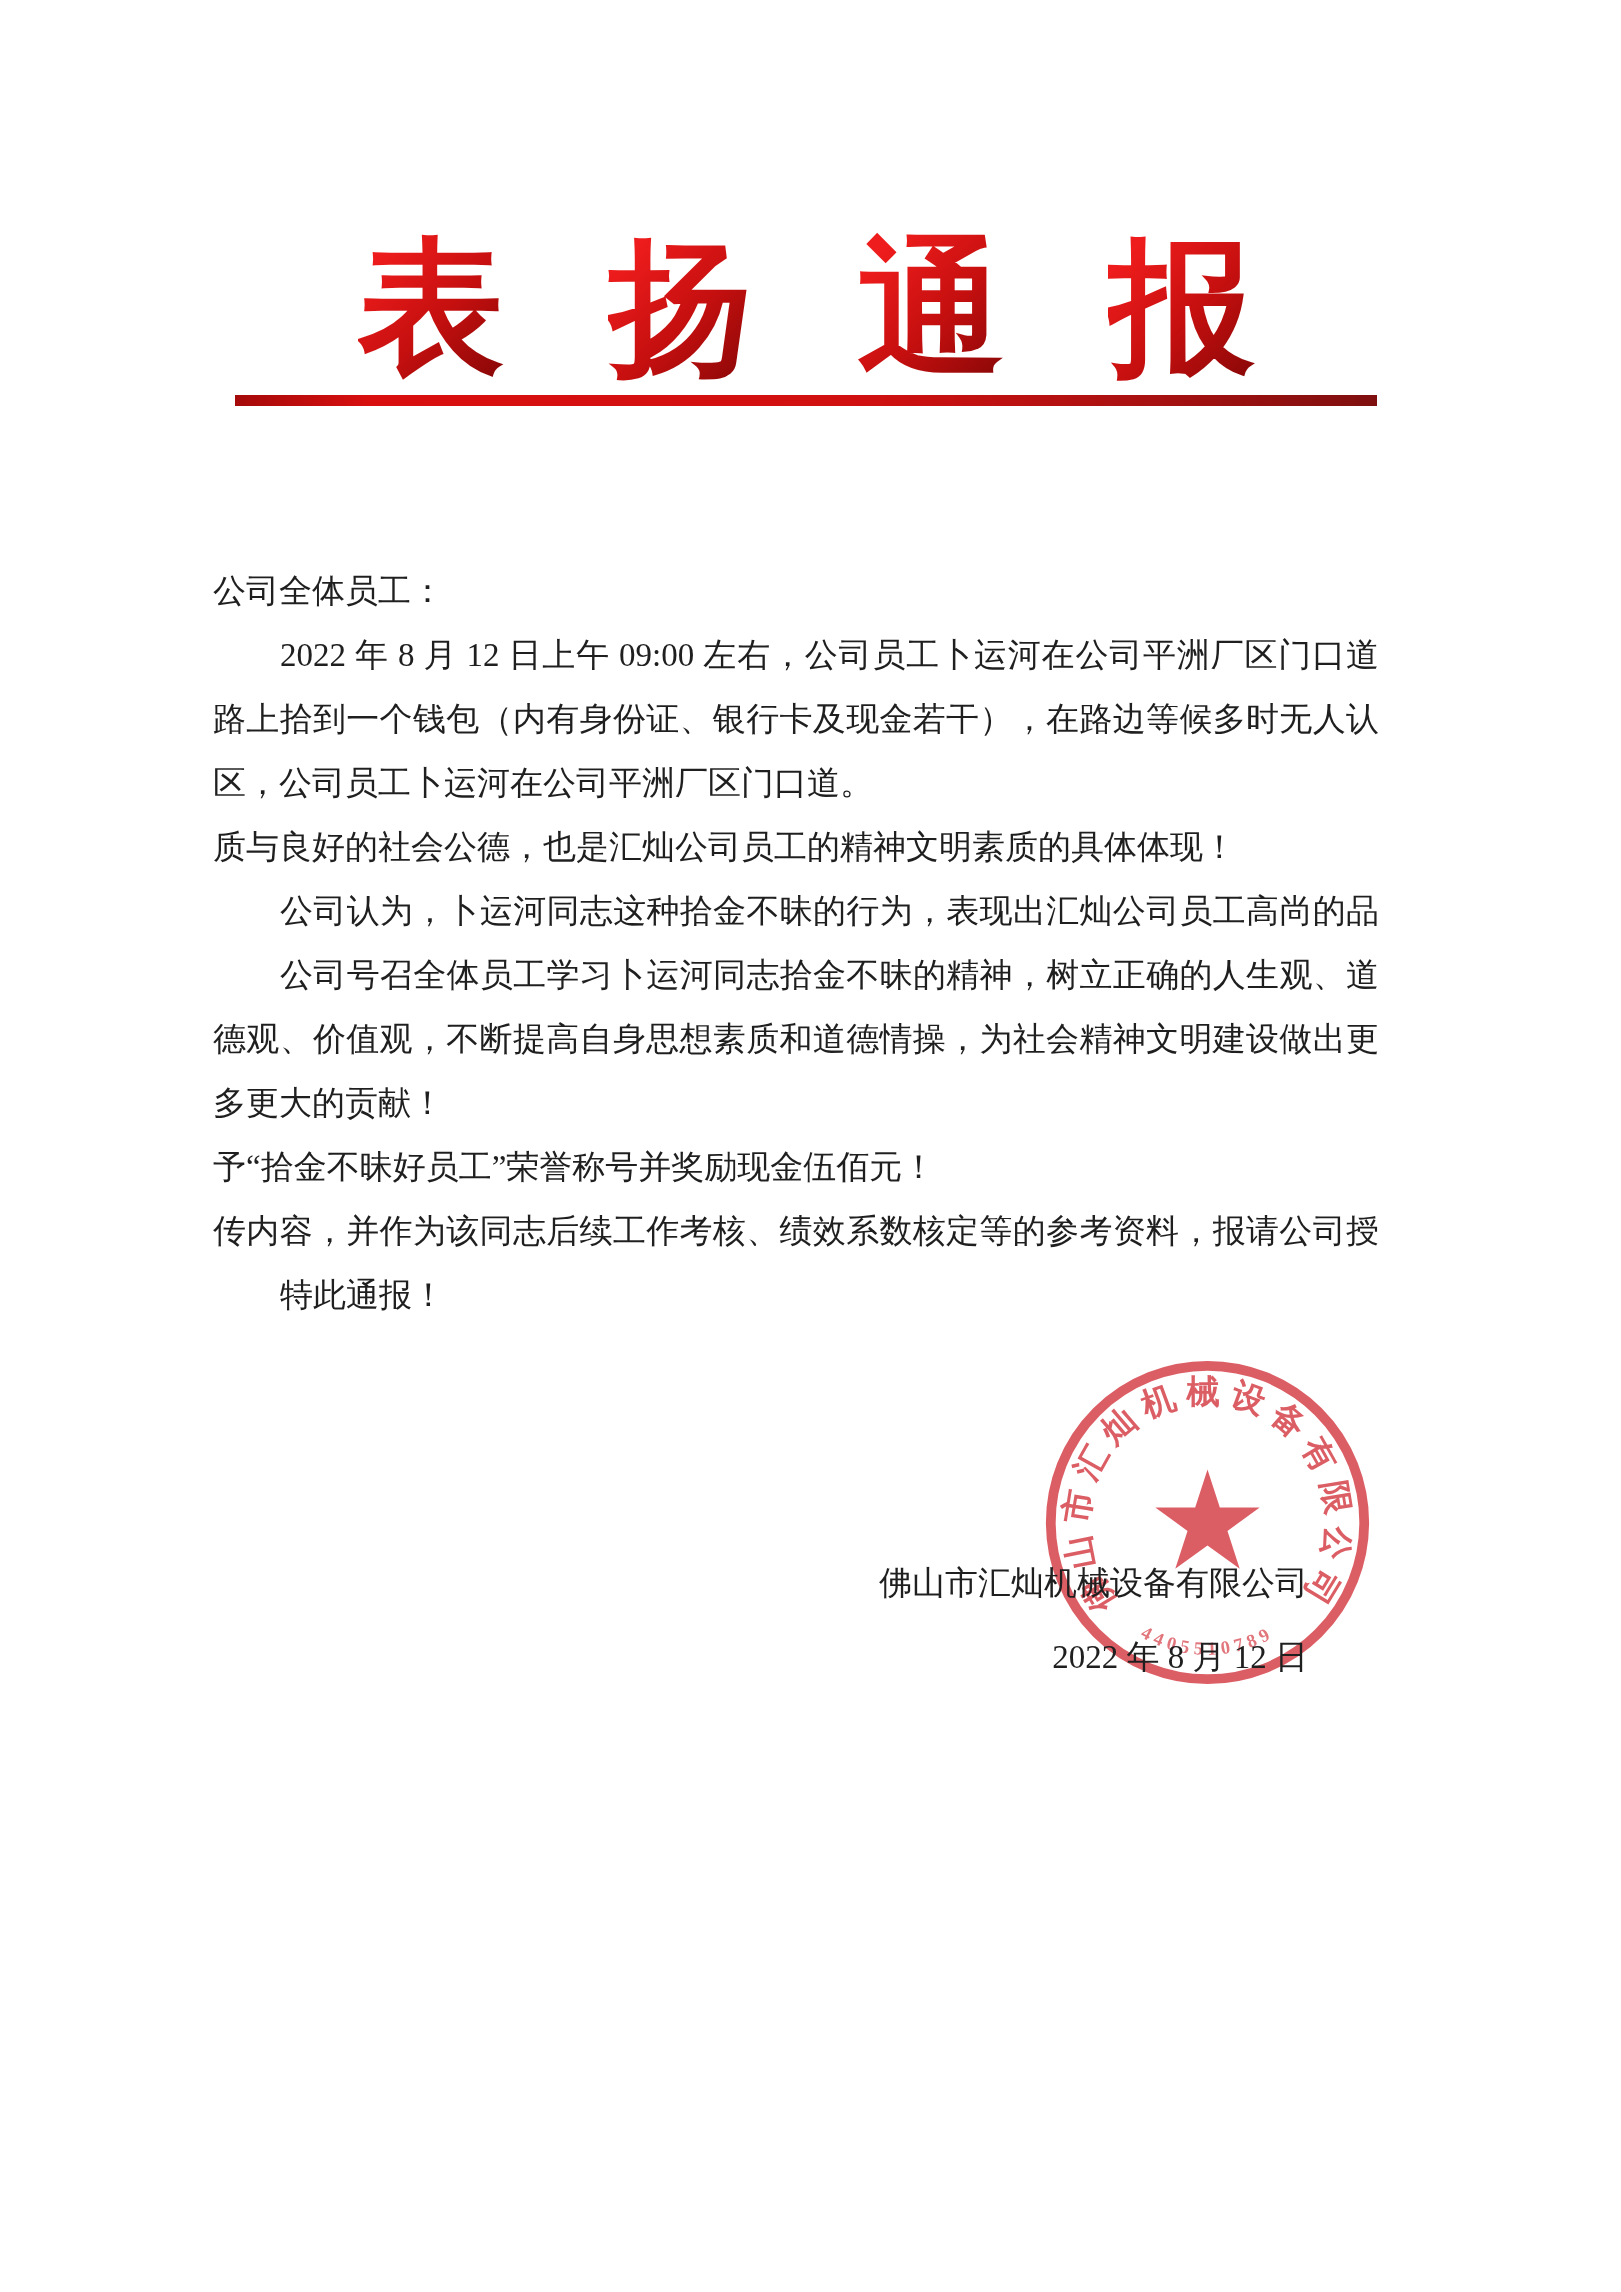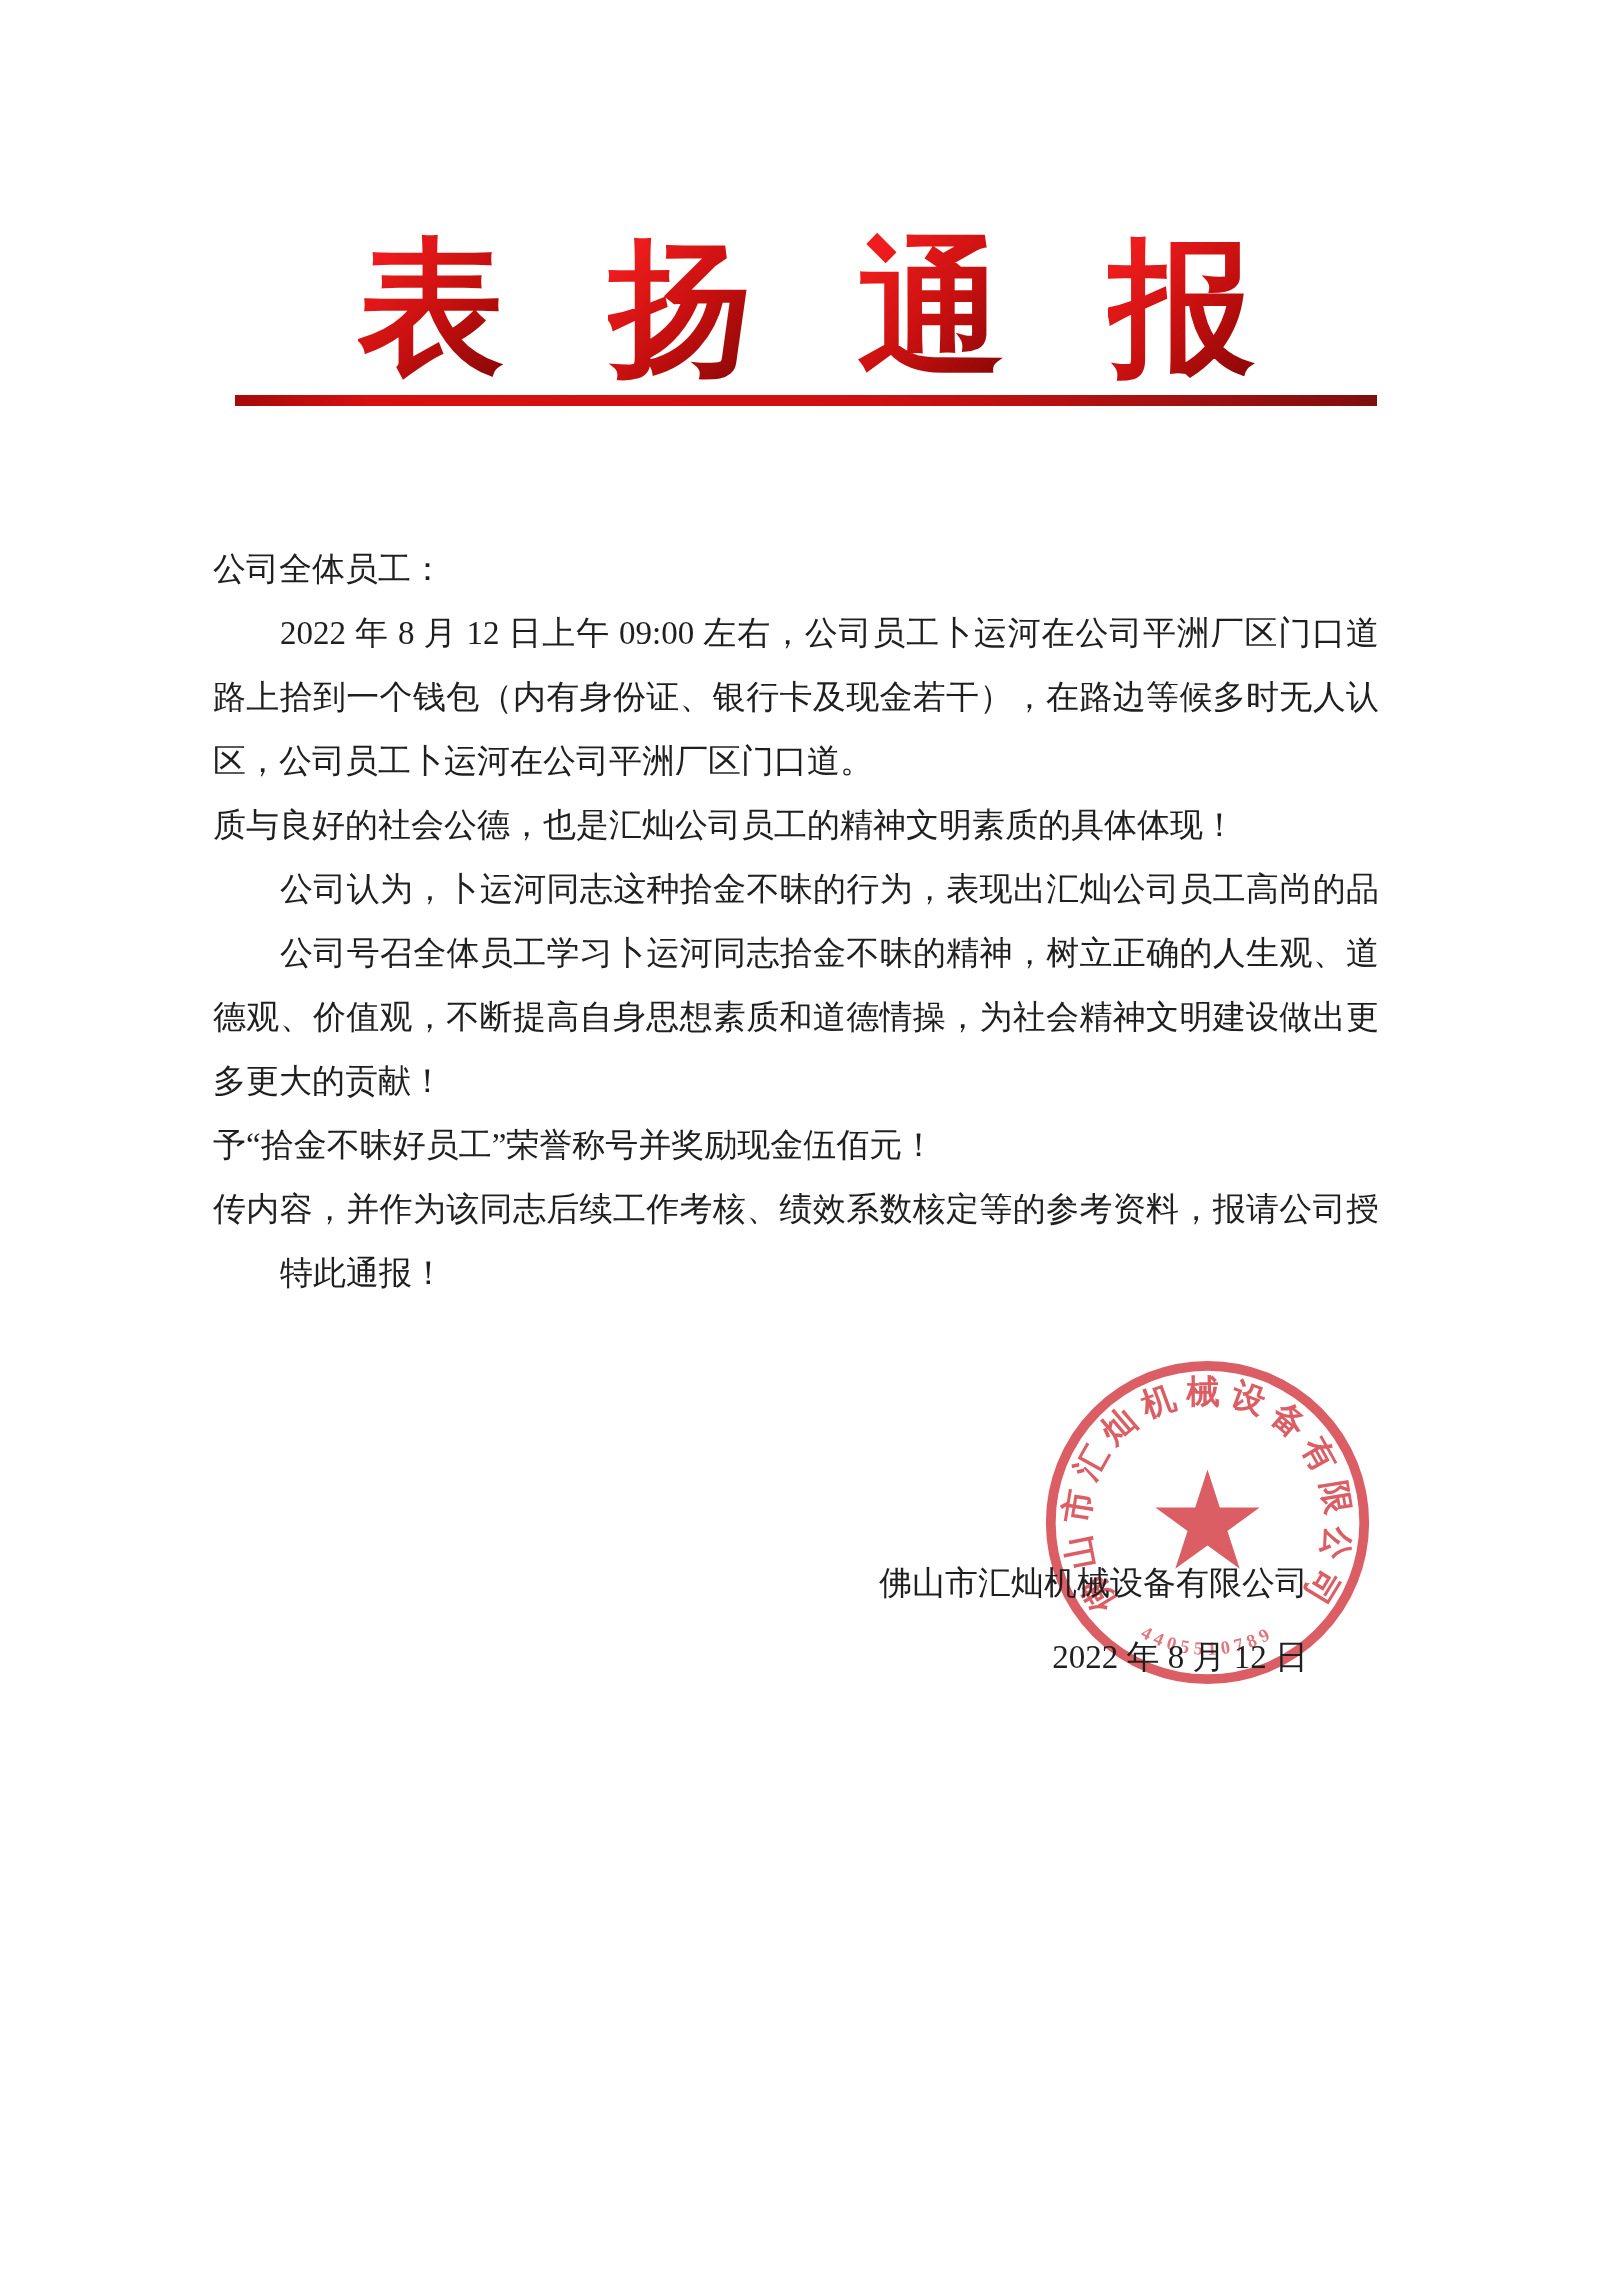--- a/index.html
+++ b/index.html
@@ -47,21 +47,21 @@
   .title-rule {
     margin-top: 7.8px;
     height: 10.8px;
     background: linear-gradient(90deg, #a50a0a 0%, #d90f0f 12%, #d01010 55%, #a81111 80%, #7f0f0f 100%);
   }
 
   
   .body-block {
     position: absolute;
     left: 213px;
-    top: 537px;
+    top: 559px;
     width: 1166px;
     font-size: 33px;
     color: #1f1f1f;
   }
   .line {
     height: 64px;
     line-height: 64px;
     white-space: nowrap;
   }
   .line.fill {

